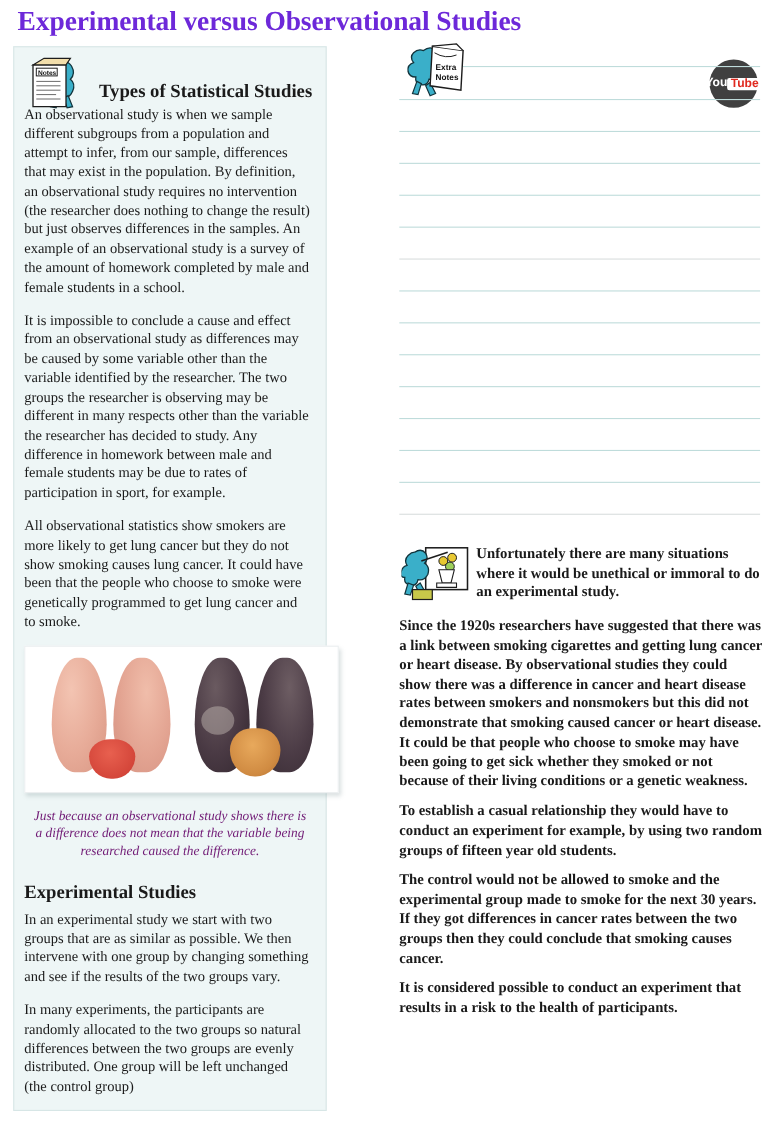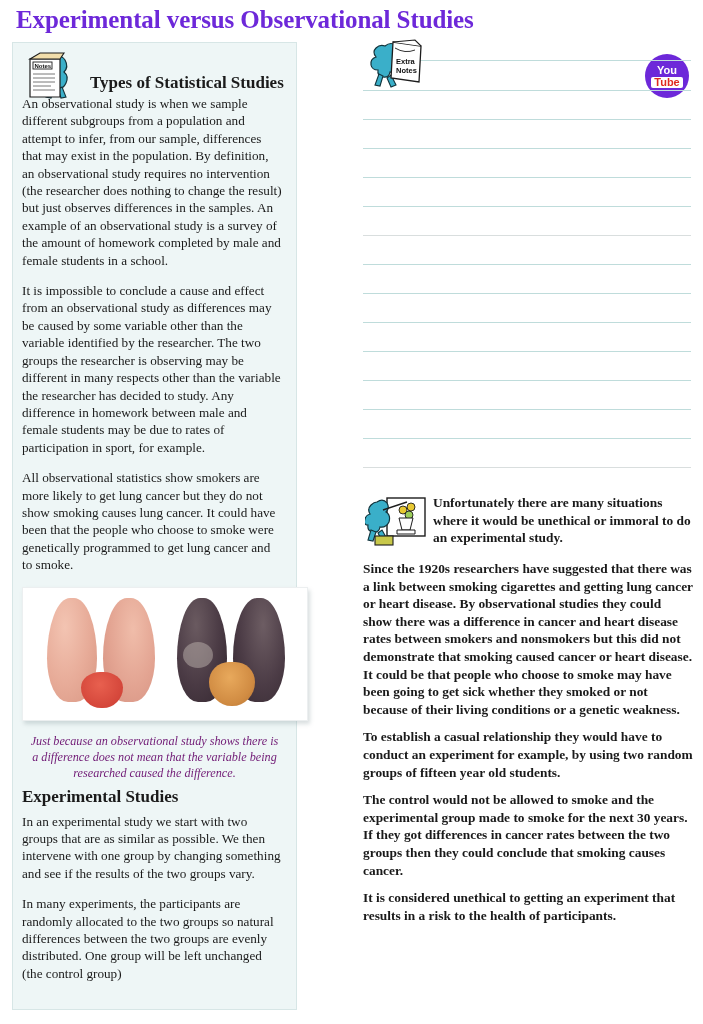--- a/index.html
+++ b/index.html
@@ -59,41 +59,41 @@
     font-size: 17px;
     font-weight: bold;
   }
 
   .sub-heading {
     font-size: 17px;
     font-weight: bold;
     margin: 12px 0 6px 0;
   }
   .sub-heading.exp {
-    margin-top: 6px;
+    margin-top: 20px;
   }
 
   .body-p {
     font-size: 13.2px;
     line-height: 17.4px;
     margin: 0 4px 13px 0;
     text-align: left;
   }
 
   
   #youtube-badge {
     position: absolute;
     right: 14px;
     top: 54px;
     width: 44px;
     height: 44px;
     border-radius: 50%;
-    background: #6d28d9;
+    background: #404040;
     display: flex;
-    flex-direction: column;
+    flex-direction: row;
     align-items: center;
     justify-content: center;
     line-height: 1;
   }
   #youtube-badge .yt-you {
     color: #ffffff;
     font-family: "Liberation Sans", sans-serif;
     font-weight: bold;
     font-size: 11px;
     margin-bottom: 1px;
@@ -338,14 +338,14 @@
         <path d="M32 34 L50 34 L50 38 L32 38 Z" fill="#ffffff" stroke="#1d1d1d" stroke-width="1"></path>
       </g>
       <rect x="10" y="40" width="18" height="9" fill="#c8c84a" stroke="#1d1d1d" stroke-width="1.1"></rect>
     </svg>
     <div id="callout-text">Unfortunately there are many situations where it would be unethical or immoral to do an experimental study.</div>
   </div>
 
   <p class="rc-p">Since the 1920s researchers have suggested that there was a link between smoking cigarettes and getting lung cancer or heart disease.  By observational studies they could show there was a difference in cancer and heart disease rates between smokers and nonsmokers but this did not demonstrate that smoking caused cancer or heart disease.  It could be that people who choose to smoke may have been going to get sick whether they smoked or not because of their living conditions or a genetic weakness.</p>
   <p class="rc-p">To establish a casual relationship they would have to conduct an experiment for example, by using two random groups of fifteen year old students.</p>
   <p class="rc-p">The control would not be allowed to smoke and the experimental group made to smoke for the next 30 years.  If they got differences in cancer rates between the two groups then they could conclude that smoking causes cancer.</p>
-  <p class="rc-p">It is considered unethical to getting an experiment that results in a risk to the health of participants.</p>
+  <p class="rc-p">It is considered possible to conduct an experiment that results in a risk to the health of participants.</p>
 </div>
 
 </body></html>

